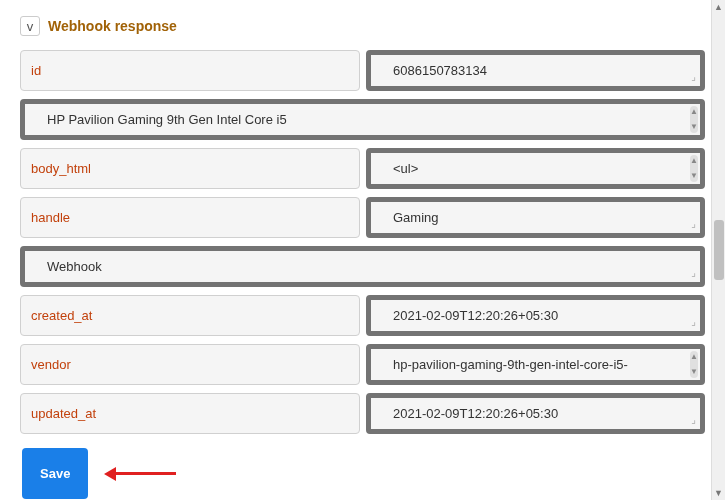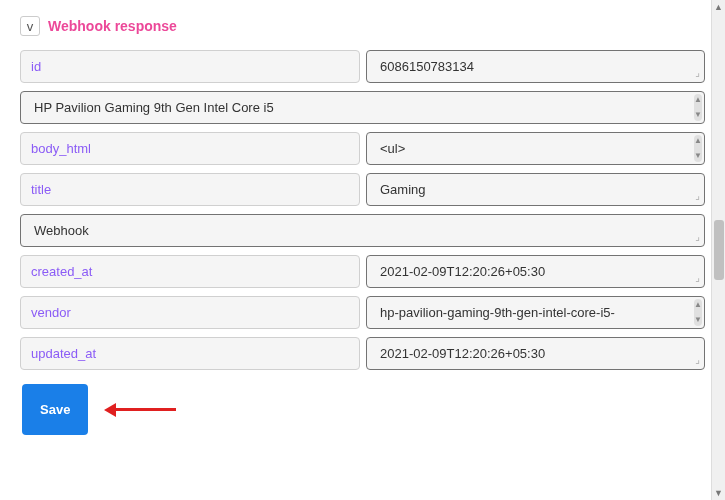--- a/index.html
+++ b/index.html
@@ -40,52 +40,52 @@
       display: flex;
       align-items: center;
       justify-content: center;
       font-size: 10px;
       color: #555;
     }
 
     .section-title {
       font-size: 14px;
       font-weight: 600;
-      color: #ec4899;
+      color: #a16207;
     }
 
     .fields-wrapper {
       position: relative;
     }
 
     .field-row {
       display: flex;
       align-items: stretch;
       margin-bottom: 8px;
       gap: 6px;
     }
 
     .field-label-box {
       width: 340px;
       min-width: 340px;
       border: 1px solid #d0d0d0;
       border-radius: 4px;
       background: #f5f5f5;
       padding: 8px 10px;
-      color: #8b5cf6;
+      color: #c2410c;
       display: flex;
       align-items: center;
     }
 
     .field-value-box {
       flex: 1;
-      border: 1px solid #737373;
+      border: 5px solid #737373;
       border-radius: 4px;
       background: #f5f5f5;
-      padding: 8px 24px 8px 13px;
+      padding: 8px 24px 8px 22px;
       color: #333;
       position: relative;
       overflow: hidden;
       white-space: nowrap;
       text-overflow: ellipsis;
       display: flex;
       align-items: center;
     }
 
     .field-value-box .resize-icon {
@@ -225,21 +225,21 @@
         <div class="field-label-box">body_html</div>
         <div class="field-value-box has-scroll">
           <span>&lt;ul&gt;</span>
           <div class="scroll-bar">
             <span class="scroll-arrow">▲</span>
             <span class="scroll-arrow">▼</span>
           </div>
         </div>
       </div>
       <div class="field-row">
-        <div class="field-label-box">title</div>
+        <div class="field-label-box">handle</div>
         <div class="field-value-box">
           <span>Gaming</span>
           <span class="resize-icon">⌟</span>
         </div>
       </div>
       <div class="field-row">
         <div class="field-value-box">
           <span>Webhook</span>
           <span class="resize-icon">⌟</span>
         </div>

